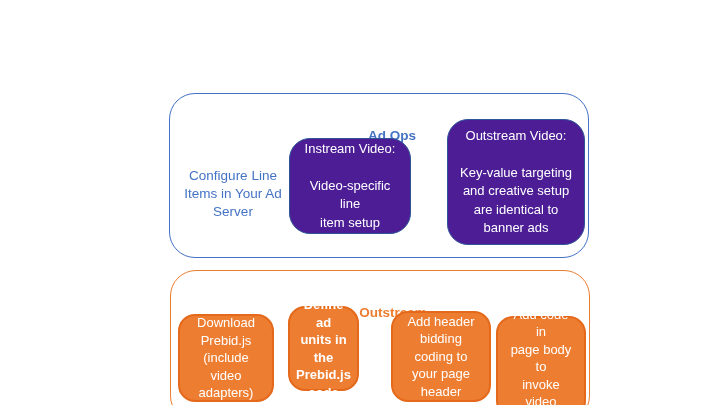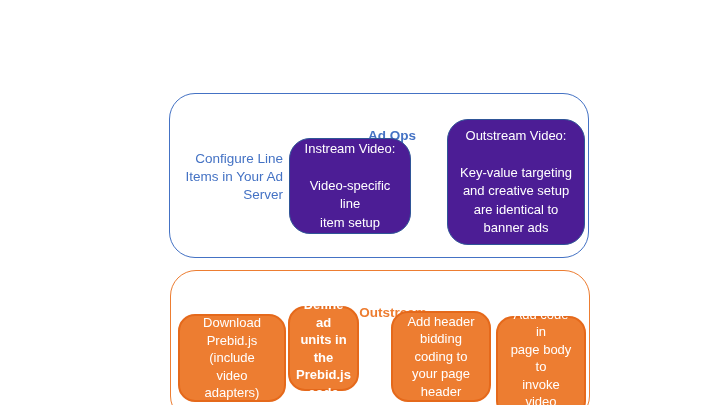--- a/index.html
+++ b/index.html
@@ -26,26 +26,26 @@
     width: 100%;
     text-align: center;
     font-weight: bold;
     font-size: 13.5px;
   }
   .group-title.blue-text { color: #4472C4; }
   .group-title.orange-text { color: #ED7D31; }
   .side-note {
     position: absolute;
     left: 95px;
-    top: 62px;
+    top: 79px;
     width: 124px;
     color: #4472C4;
     font-size: 13.5px;
     line-height: 18px;
-    text-align: right;
+    text-align: center;
     white-space: pre-line;
   }
   .node {
     position: absolute;
     display: flex;
     align-items: center;
     justify-content: center;
     text-align: center;
     color: #ffffff;
     white-space: pre-line;
@@ -62,21 +62,21 @@
     border: 2px solid #E5691B;
     border-radius: 17px;
     font-size: 13px;
     line-height: 17.5px;
   }
   
   #adops-group    { left: 93px;  top: 17px;  width: 420px; height: 165px; }
   #instream-box   { left: 213px; top: 62px;  width: 122px; height: 96px;  }
   #outstream-box  { left: 371px; top: 43px;  width: 138px; height: 126px; }
   #dev-group      { left: 94px;  top: 194px; width: 420px; height: 152px; }
-  #dev-box-1      { left: 102px; top: 238px; width: 108px;  height: 88px;  }
+  #dev-box-1      { left: 102px; top: 238px; width: 96px;  height: 88px;  }
   #dev-box-2      { left: 212px; top: 230px; width: 71px;  height: 85px; font-weight: bold;  }
   #dev-box-3      { left: 315px; top: 235px; width: 100px;  height: 91px;  }
   #dev-box-4      { left: 420px; top: 240px; width: 90px;  height: 102px;  }
 </style>
 </head>
 <body>
 
 <div class="canvas">
 
   <div class="group blue-outline" id="adops-group">

